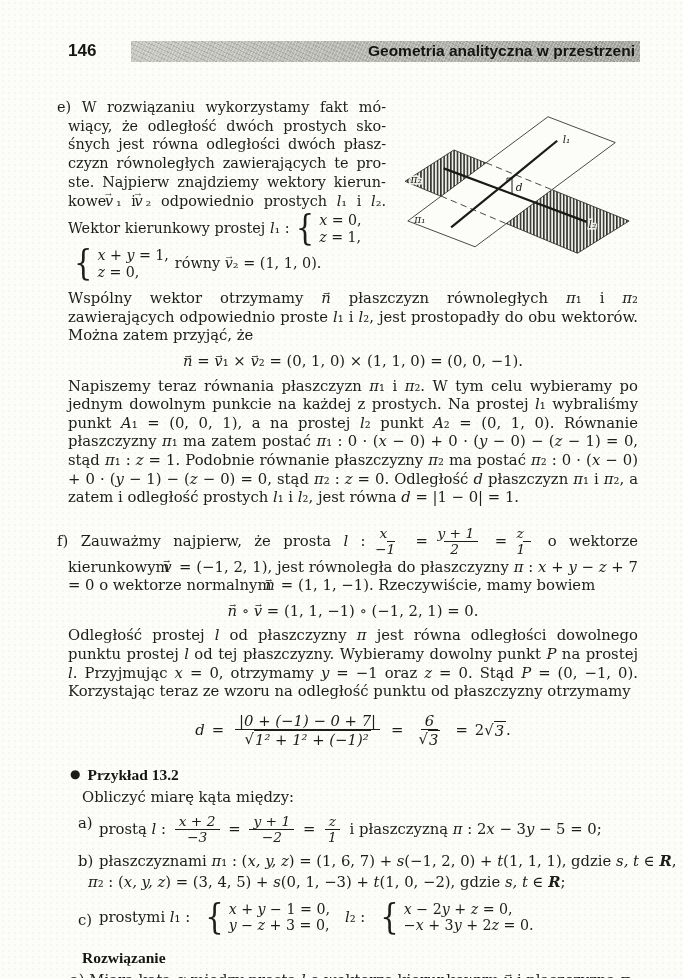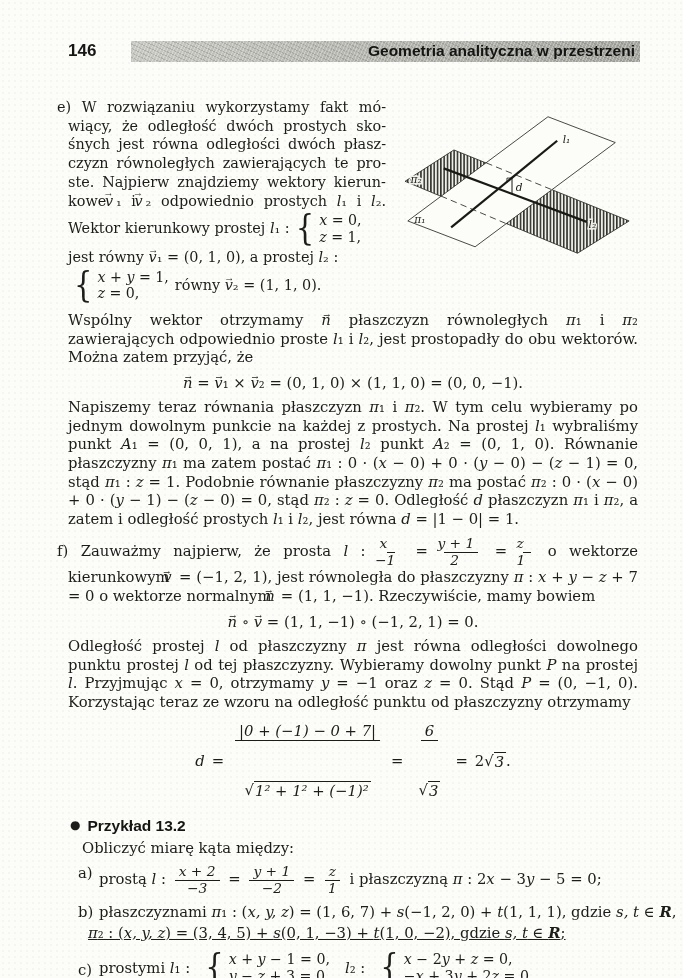--- a/index.html
+++ b/index.html
@@ -42,32 +42,32 @@
   .flabel{font:italic 11.5px "DejaVu Serif","Liberation Serif",serif;fill:#1b1b17;}
   .halo{paint-order:stroke;stroke:#f0f0ea;stroke-width:3px;}
   
   .frac{display:inline-flex;flex-direction:column;align-items:center;vertical-align:middle;margin:0 4px;font-size:13.8px;line-height:1.12;font-style:italic;}
   .fn{border-bottom:1.1px solid #1c1c1a;padding:0 4px;}
   .fd{padding:0 4px;}
   .sqrt{display:inline-flex;align-items:flex-start;font-style:normal;}
   .rsign{line-height:1.15;}
   .rad{border-top:1.1px solid #1c1c1a;padding:0 2px 0 1px;line-height:1.15;font-style:italic;}
   .dispeq{display:flex;justify-content:center;align-items:center;margin:12px 45px 0 68px;gap:7px;}
-  .dispeq .frac{font-size:14.8px;gap:40px;}
+  .dispeq .frac{font-size:14.8px;}
   
   .example{margin:18px 45px 0 70px;}
   .extitle{display:flex;align-items:center;}
   .bullet{font-size:12px;margin-right:7px;position:relative;top:-1px;}
-  .bold-sans{font-family:Liberation Sans, sans-serif;font-weight:700;font-size:15.5px;color:#151513;}
+  .bold-sans{font-family:Liberation Serif, serif;font-weight:700;font-size:15.5px;color:#151513;}
   .exintro{margin:3px 0 0 12px;}
   .item{display:flex;margin:7px 0 0 8px;align-items:flex-start;}
   .ilabel{width:21px;flex:none;}
   .itext{flex:1;}
   .nowrap{white-space:nowrap;}
-  .b2line{margin-left:-11px;margin-top:2px;white-space:nowrap;text-decoration:underline;}
+  .b2line{margin-left:-11px;margin-top:2px;white-space:nowrap;}
   .crow{display:inline-flex;align-items:center;gap:9px;margin-top:2px;}
   .soltitle{margin:15px 0 0 82px;}
   .solline{margin:4px 45px 0 70px;}
 </style>
 </head>
 <body>
 
 <div class="page">
 
   <header class="hdr">
@@ -83,21 +83,20 @@
       <div class="sysrow">
         <span><span>Wektor kierunkowy prostej </span><span class="m">l</span><span>₁ :</span></span>
         <span class="system">
           <span class="brace">{</span>
           <span class="syslines">
             <span class="sysline"><span class="m">x</span><span> = 0,</span></span>
             <span class="sysline"><span class="m">z</span><span> = 1,</span></span>
           </span>
         </span>
       </div>
-      <p style="margin-top:3px;"><span>jest równy </span><span class="vec">v</span><span>₁ = (0, 1, 0), a prostej </span><span class="m">l</span><span>₂ :</span></p>
       <div class="sysrow">
         <span class="system">
           <span class="brace">{</span>
           <span class="syslines">
             <span class="sysline"><span class="m">x</span><span> + </span><span class="m">y</span><span> = 1,</span></span>
             <span class="sysline"><span class="m">z</span><span> = 0,</span></span>
           </span>
         </span>
         <span><span>równy </span><span class="vec">v</span><span>₂ = (1, 1, 0).</span></span>
       </div>
@@ -126,21 +125,21 @@
         <text class="flabel" x="136" y="96">d</text>
       </svg>
     </figure>
   </section>
 
   <p class="just" style="margin-top:9px;"><span>Wspólny wektor otrzymamy </span><span class="vec">n</span><span> płaszczyzn równoległych </span><span class="m">π</span><span>₁ i </span><span class="m">π</span><span>₂ zawierających odpowiednio proste </span><span class="m">l</span><span>₁ i </span><span class="m">l</span><span>₂, jest prostopadły do obu wektorów. Można zatem przyjąć, że</span></p>
   <div class="ceq"><span class="vec">n</span><span> = </span><span class="vec">v</span><span>₁ × </span><span class="vec">v</span><span>₂ = (0, 1, 0) × (1, 1, 0) = (0, 0, −1).</span></div>
 
   <p class="just"><span>Napiszemy teraz równania płaszczyzn </span><span class="m">π</span><span>₁ i </span><span class="m">π</span><span>₂. W tym celu wybieramy po jednym dowolnym punkcie na każdej z prostych. Na prostej </span><span class="m">l</span><span>₁ wybraliśmy punkt </span><span class="m">A</span><span>₁ = (0, 0, 1), a na prostej </span><span class="m">l</span><span>₂ punkt </span><span class="m">A</span><span>₂ = (0, 1, 0). Równanie płaszczyzny </span><span class="m">π</span><span>₁ ma zatem postać </span><span class="m">π</span><span>₁ : 0 · (</span><span class="m">x</span><span> − 0) + 0 · (</span><span class="m">y</span><span> − 0) − (</span><span class="m">z</span><span> − 1) = 0, stąd </span><span class="m">π</span><span>₁ : </span><span class="m">z</span><span> = 1. Podobnie równanie płaszczyzny </span><span class="m">π</span><span>₂ ma postać </span><span class="m">π</span><span>₂ : 0 · (</span><span class="m">x</span><span> − 0) + 0 · (</span><span class="m">y</span><span> − 1) − (</span><span class="m">z</span><span> − 0) = 0, stąd </span><span class="m">π</span><span>₂ : </span><span class="m">z</span><span> = 0. Odległość </span><span class="m">d</span><span> płaszczyzn </span><span class="m">π</span><span>₁ i </span><span class="m">π</span><span>₂, a zatem i odległość prostych </span><span class="m">l</span><span>₁ i </span><span class="m">l</span><span>₂, jest równa </span><span class="m">d</span><span> = |1 − 0| = 1.</span></p>
 
-  <p class="just hang" style="margin-top:8px;"><span>f) Zauważmy najpierw, że prosta </span><span class="m">l</span><span> : </span><span class="frac">
+  <p class="just hang" style="margin-top:19px;"><span>f) Zauważmy najpierw, że prosta </span><span class="m">l</span><span> : </span><span class="frac">
         <span class="fn">x</span>
         <span class="fd">−1</span>
       </span><span> = </span><span class="frac">
         <span class="fn">y + 1</span>
         <span class="fd">2</span>
       </span><span> = </span><span class="frac">
         <span class="fn">z</span>
         <span class="fd">1</span>
       </span><span> o wektorze kierunkowym </span><span class="vec">v</span><span> = (−1, 2, 1), jest równoległa do płaszczyzny </span><span class="m">π</span><span> : </span><span class="m">x</span><span> + </span><span class="m">y</span><span> − </span><span class="m">z</span><span> + 7 = 0 o wektorze normalnym </span><span class="vec">n</span><span> = (1, 1, −1). Rzeczywiście, mamy bowiem</span></p>
   <div class="ceq"><span class="vec">n</span><span> ∘ </span><span class="vec">v</span><span> = (1, 1, −1) ∘ (−1, 2, 1) = 0.</span></div>

